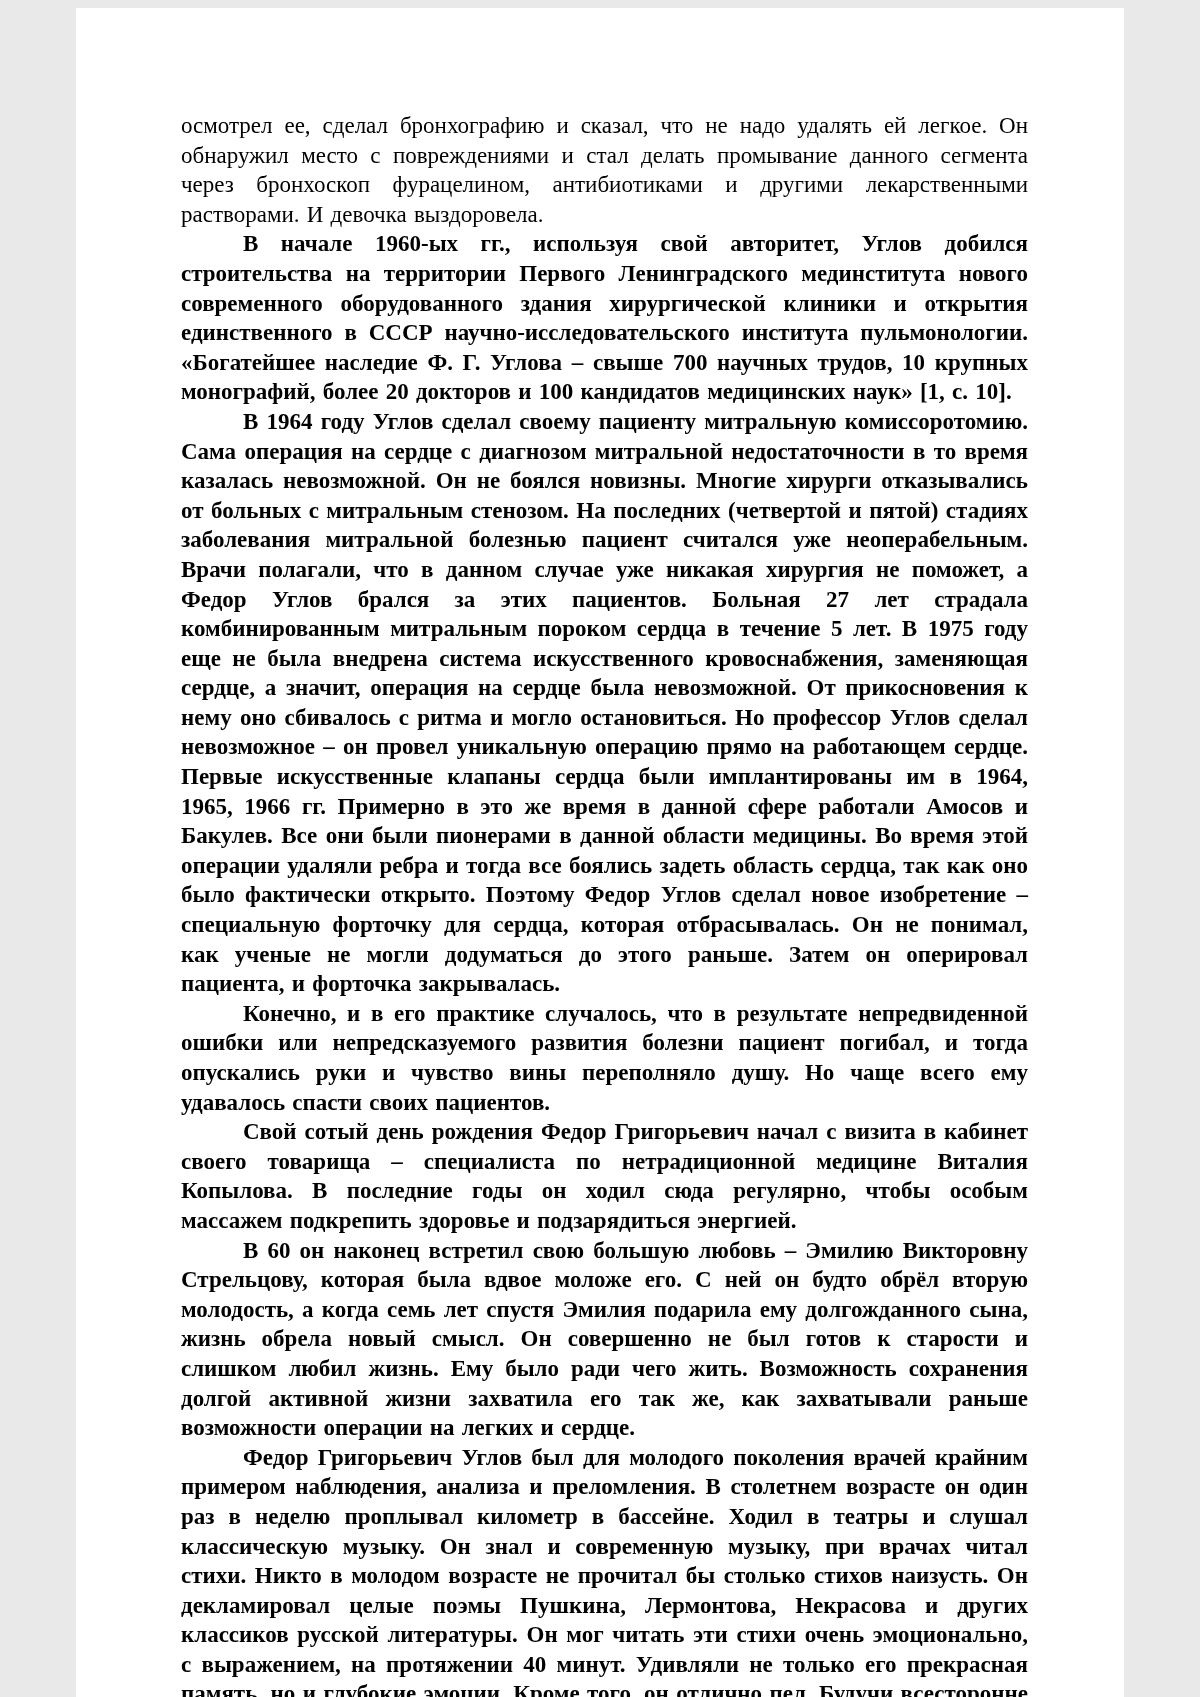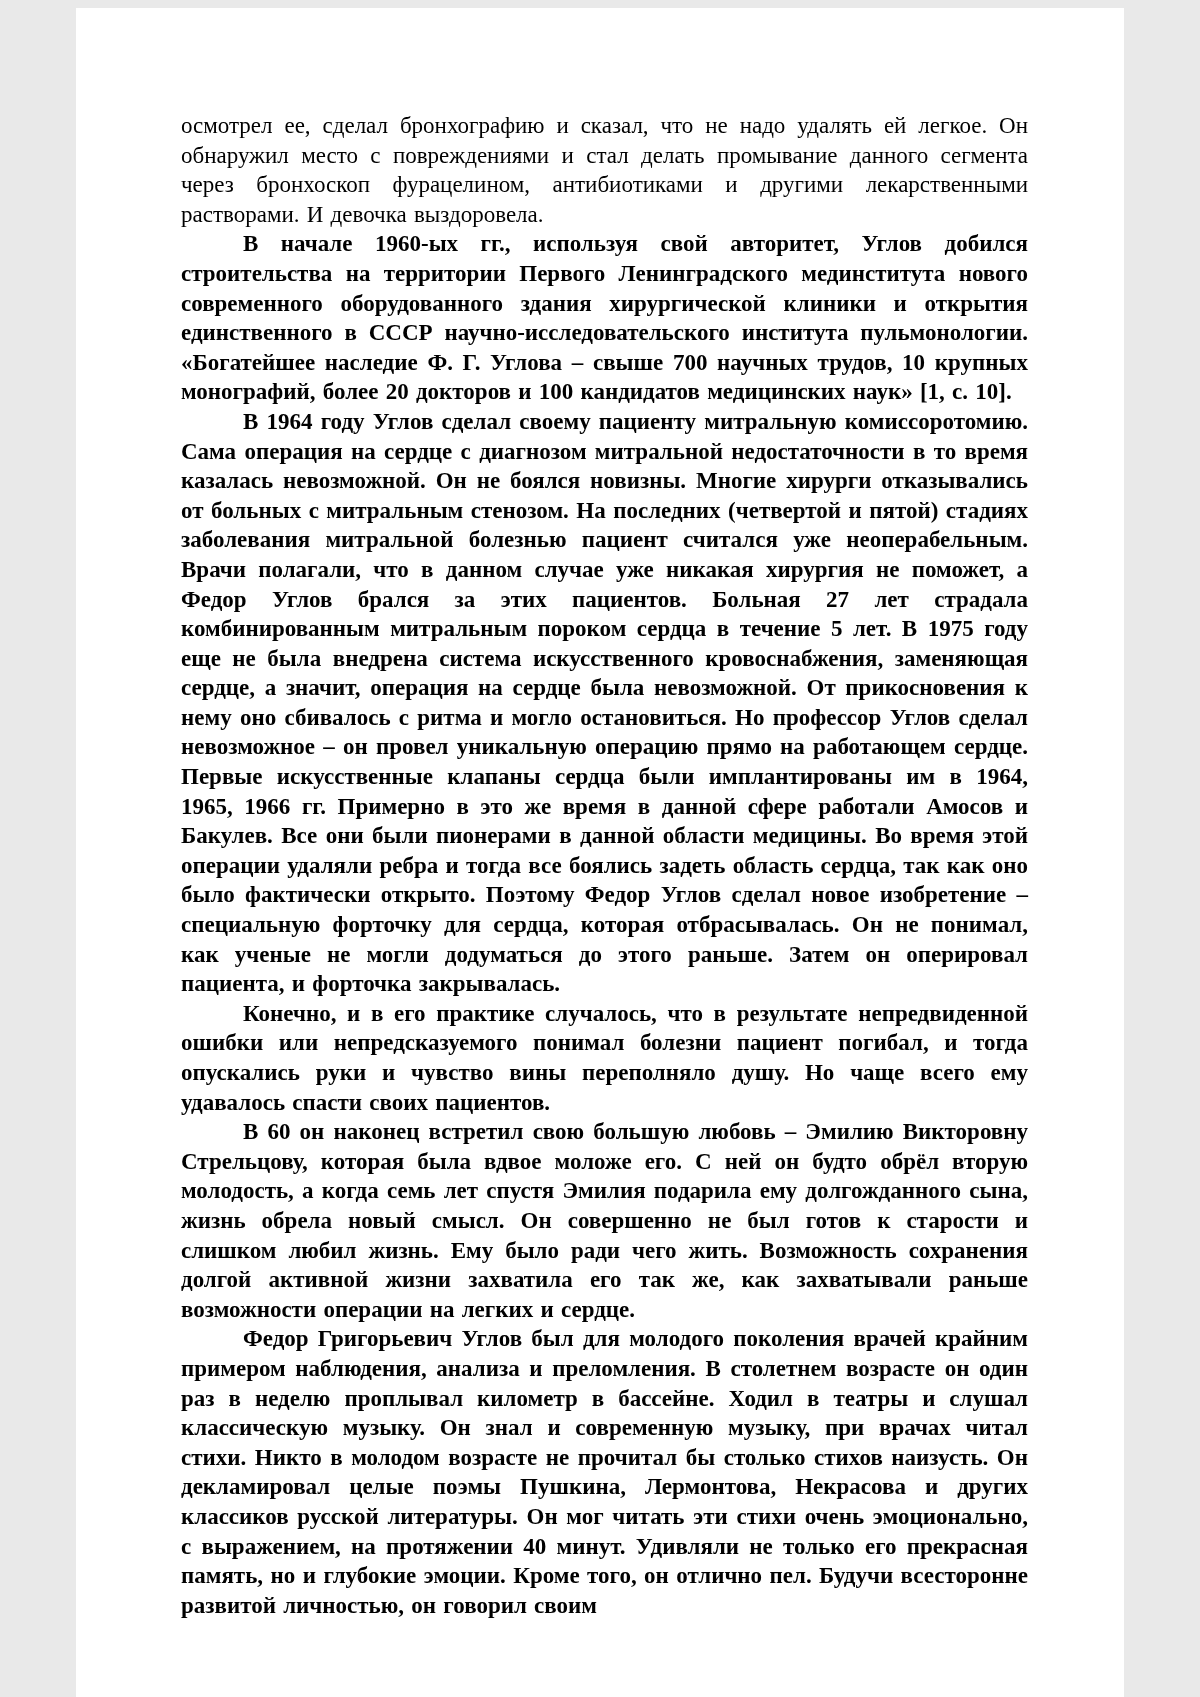--- a/index.html
+++ b/index.html
@@ -35,17 +35,18 @@
   }
 </style>
 </head>
 <body>
 
 <div class="page">
   <div class="text-block">
       <p class="para">осмотрел ее, сделал бронхографию и сказал, что не надо удалять ей легкое. Он обнаружил место с повреждениями и стал делать промывание данного сегмента через бронхоскоп фурацелином, антибиотиками и другими лекарственными растворами. И девочка выздоровела.</p>
       <p class="para indent">В начале 1960-ых гг., используя свой авторитет, Углов добился строительства на территории Первого Ленинградского мединститута нового современного оборудованного здания хирургической клиники и открытия единственного в СССР научно-исследовательского института пульмонологии. «Богатейшее наследие Ф. Г. Углова – свыше 700 научных трудов, 10 крупных монографий, более 20 докторов и 100 кандидатов медицинских наук» [1, с. 10].</p>
       <p class="para indent">В 1964 году Углов сделал своему пациенту митральную комиссоротомию. Сама операция на сердце с диагнозом митральной недостаточности в то время казалась невозможной. Он не боялся новизны. Многие хирурги отказывались от больных с митральным стенозом. На последних (четвертой и пятой) стадиях заболевания митральной болезнью пациент считался уже неоперабельным. Врачи полагали, что в данном случае уже никакая хирургия не поможет, а Федор Углов брался за этих пациентов. Больная 27 лет страдала комбинированным митральным пороком сердца в течение 5 лет. В 1975 году еще не была внедрена система искусственного кровоснабжения, заменяющая сердце, а значит, операция на сердце была невозможной. От прикосновения к нему оно сбивалось с ритма и могло остановиться. Но профессор Углов сделал невозможное – он провел уникальную операцию прямо на работающем сердце. Первые искусственные клапаны сердца были имплантированы им в 1964, 1965, 1966 гг. Примерно в это же время в данной сфере работали Амосов и Бакулев. Все они были пионерами в данной области медицины. Во время этой операции удаляли ребра и тогда все боялись задеть область сердца, так как оно было фактически открыто. Поэтому Федор Углов сделал новое изобретение – специальную форточку для сердца, которая отбрасывалась. Он не понимал, как ученые не могли додуматься до этого раньше. Затем он оперировал пациента, и форточка закрывалась.</p>
-      <p class="para indent">Конечно, и в его практике случалось, что в результате непредвиденной ошибки или непредсказуемого понимал болезни пациент погибал, и тогда опускались руки и чувство вины переполняло душу. Но чаще всего ему удавалось спасти своих пациентов.</p>
+      <p class="para indent">Конечно, и в его практике случалось, что в результате непредвиденной ошибки или непредсказуемого развития болезни пациент погибал, и тогда опускались руки и чувство вины переполняло душу. Но чаще всего ему удавалось спасти своих пациентов.</p>
+      <p class="para indent">Свой сотый день рождения Федор Григорьевич начал с визита в кабинет своего товарища – специалиста по нетрадиционной медицине Виталия Копылова. В последние годы он ходил сюда регулярно, чтобы особым массажем подкрепить здоровье и подзарядиться энергией.</p>
       <p class="para indent">В 60 он наконец встретил свою большую любовь – Эмилию Викторовну Стрельцову, которая была вдвое моложе его. С ней он будто обрёл вторую молодость, а когда семь лет спустя Эмилия подарила ему долгожданного сына, жизнь обрела новый смысл. Он совершенно не был готов к старости и слишком любил жизнь. Ему было ради чего жить. Возможность сохранения долгой активной жизни захватила его так же, как захватывали раньше возможности операции на легких и сердце.</p>
       <p class="para indent">Федор Григорьевич Углов был для молодого поколения врачей крайним примером наблюдения, анализа и преломления. В столетнем возрасте он один раз в неделю проплывал километр в бассейне. Ходил в театры и слушал классическую музыку. Он знал и современную музыку, при врачах читал стихи. Никто в молодом возрасте не прочитал бы столько стихов наизусть. Он декламировал целые поэмы Пушкина, Лермонтова, Некрасова и других классиков русской литературы. Он мог читать эти стихи очень эмоционально, с выражением, на протяжении 40 минут. Удивляли не только его прекрасная память, но и глубокие эмоции. Кроме того, он отлично пел. Будучи всесторонне развитой личностью, он говорил своим</p>
     </div>
 </div>
 
 </body></html>

